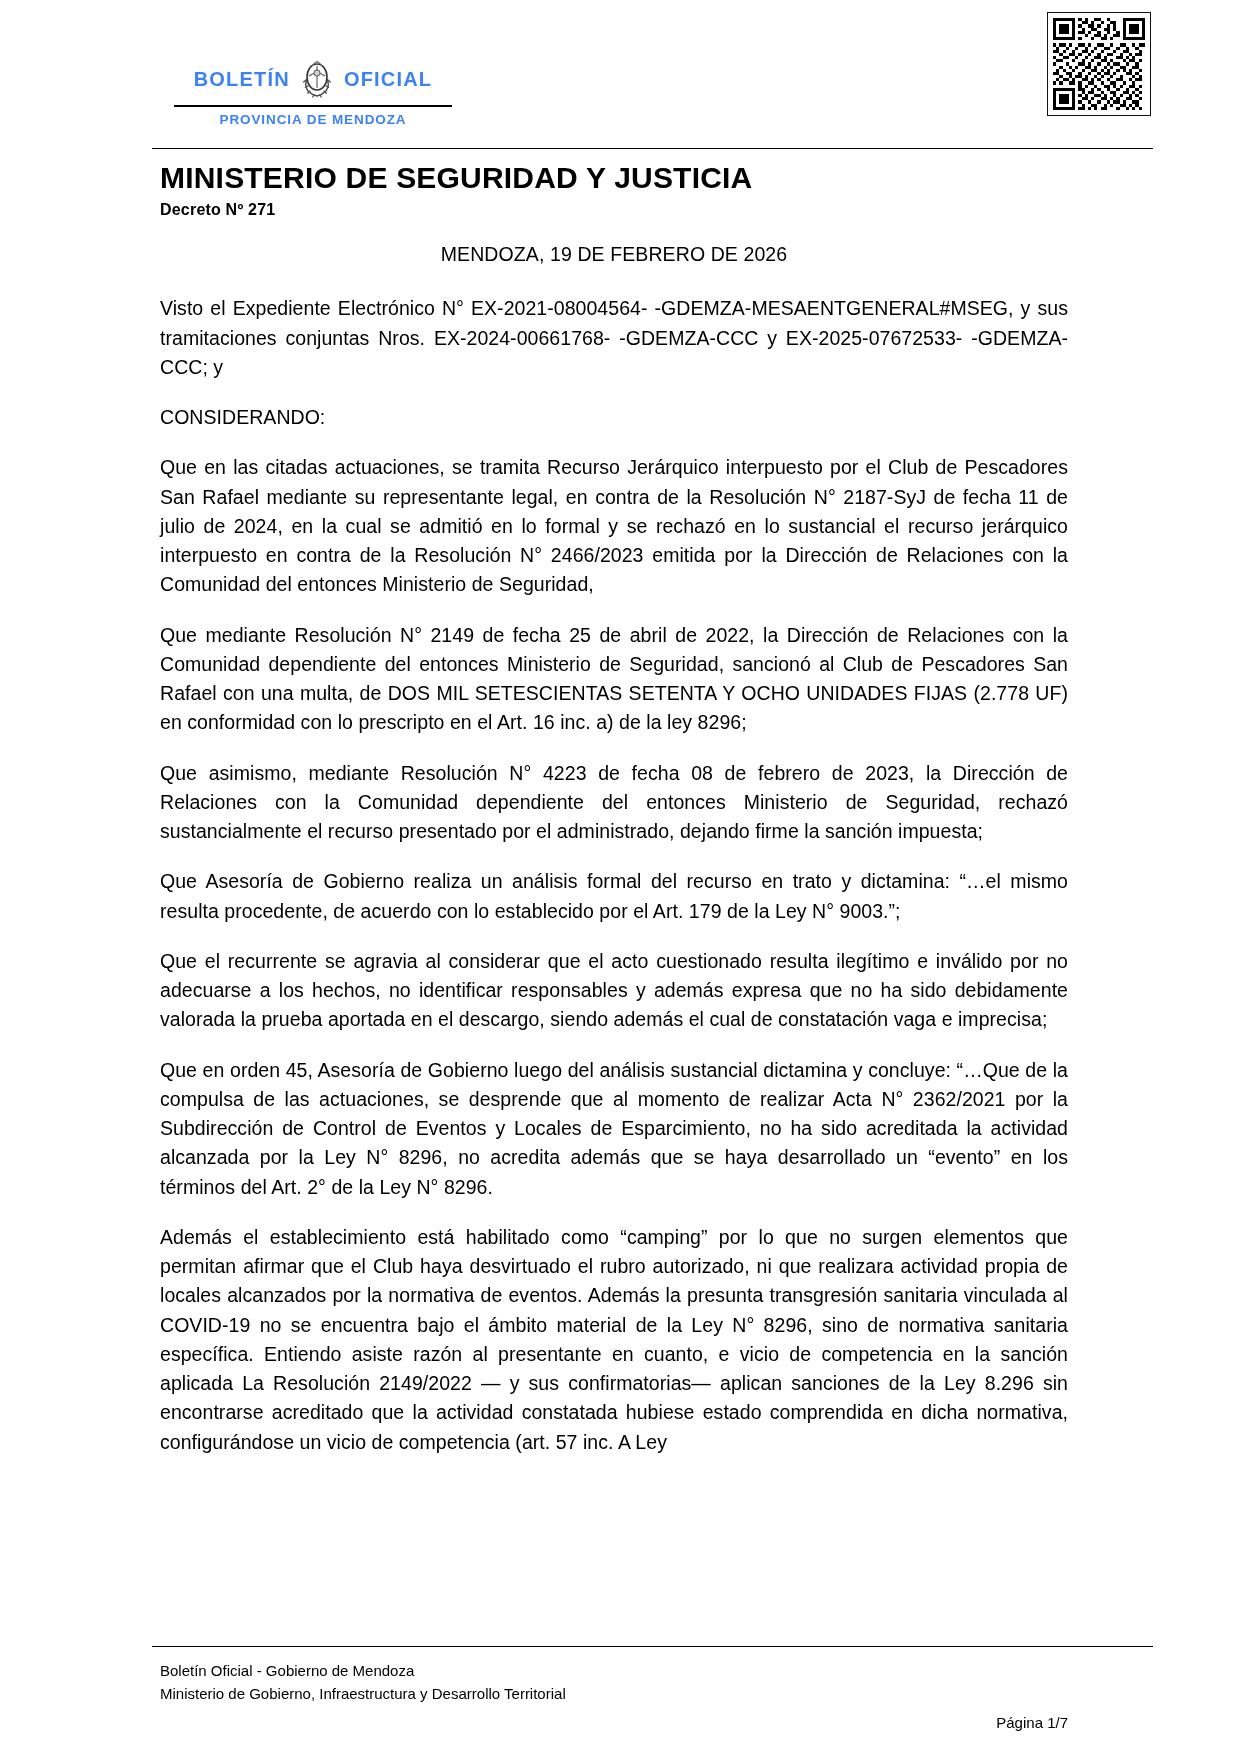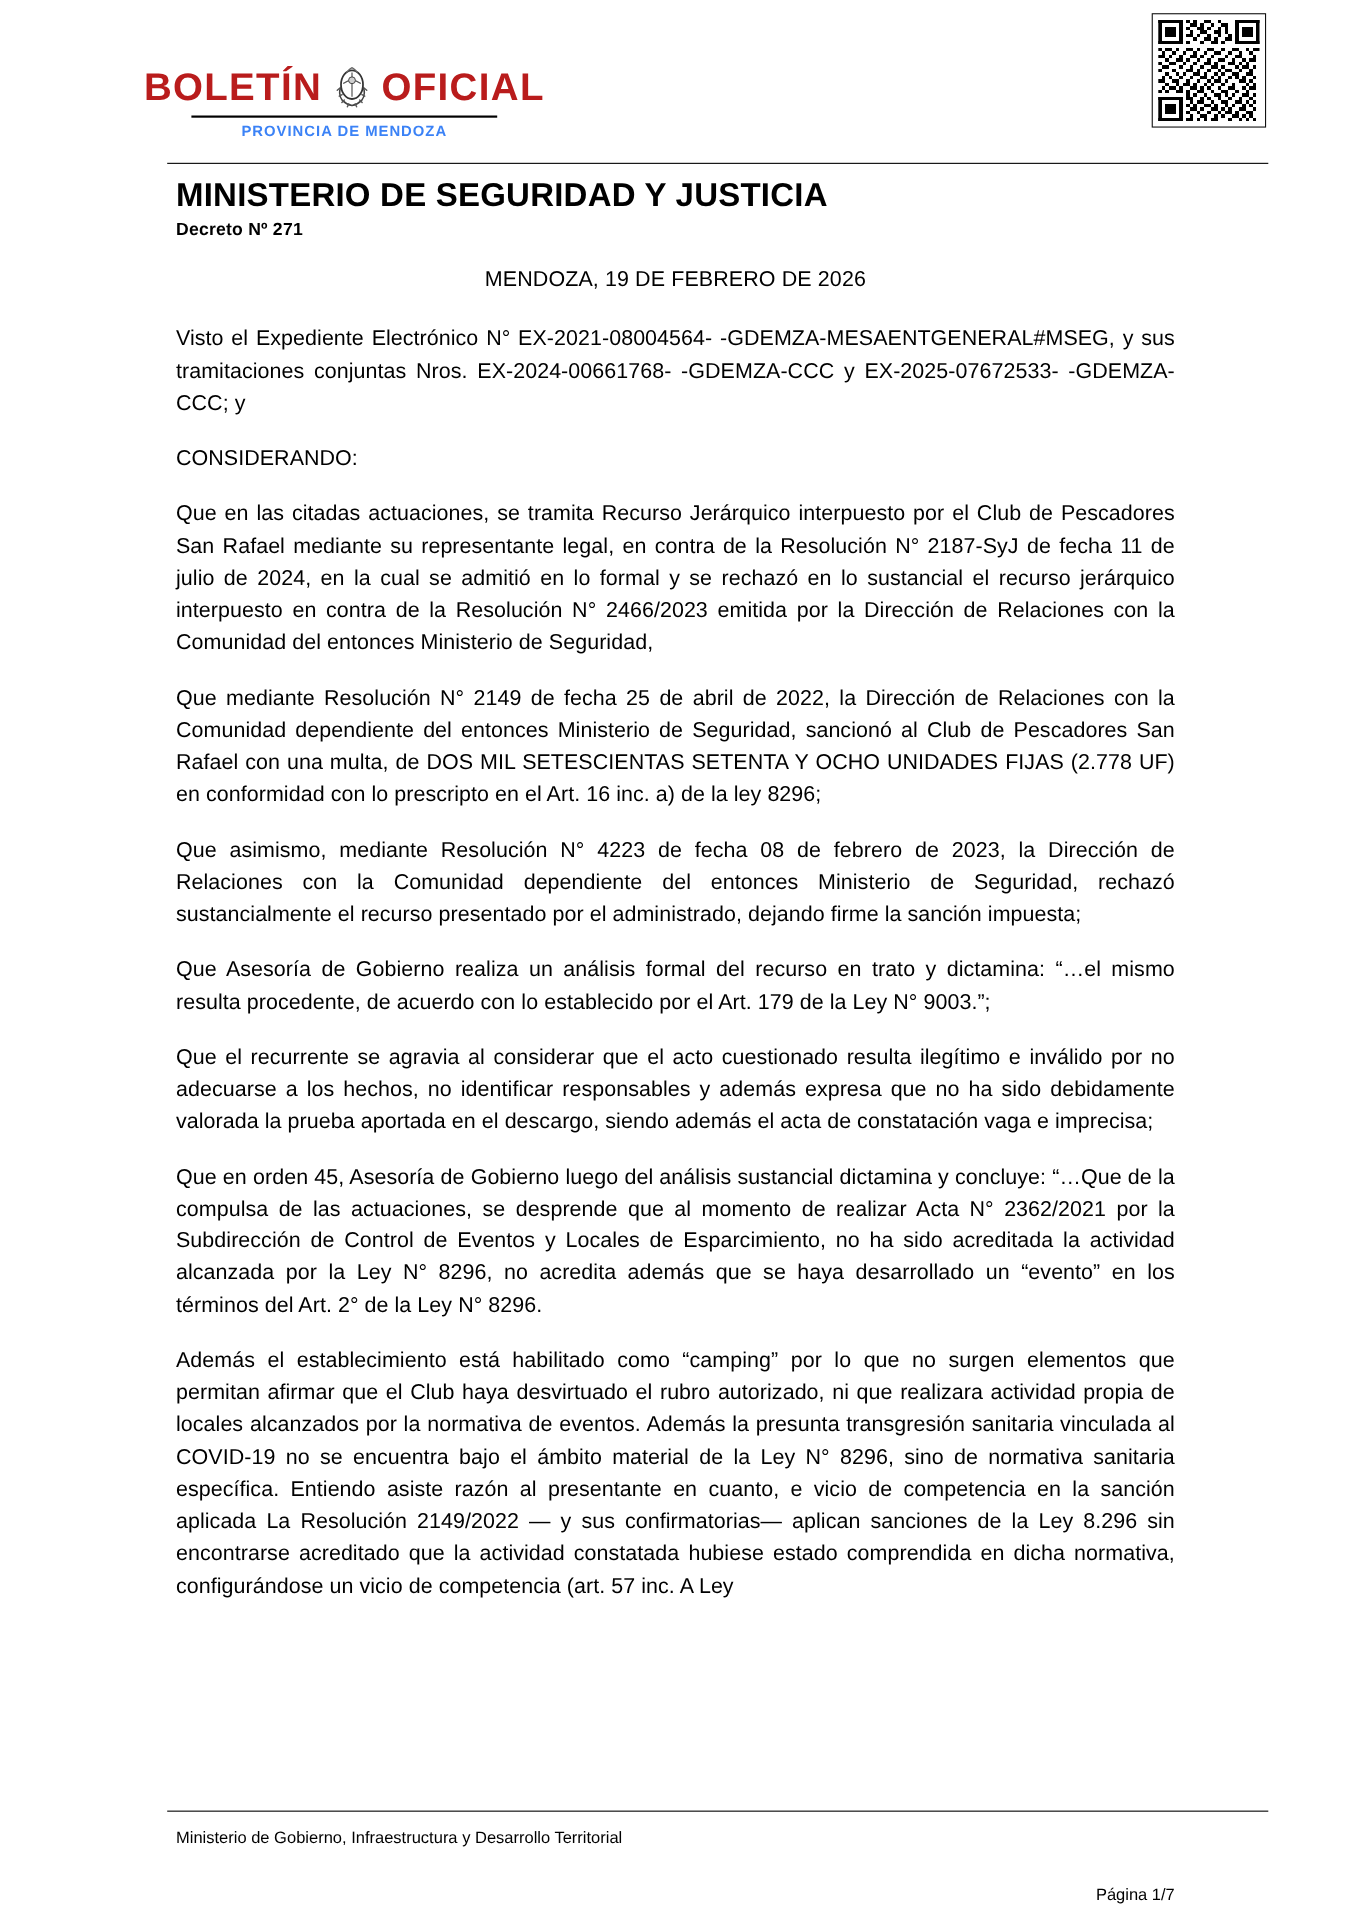--- a/index.html
+++ b/index.html
@@ -43,23 +43,23 @@
   }
   .logo-row {
     display: flex;
     align-items: center;
     justify-content: center;
     gap: 10px;
   }
   .logo-word {
     font-family: "Liberation Sans", sans-serif;
     font-weight: bold;
-    font-size: 35px;
+    font-size: 20px;
     letter-spacing: 1.2px;
-    color: #b91c1c;
+    color: #3b82f6;
     line-height: 1;
   }
   .crest {
     width: 34px;
     height: 42px;
     position: relative;
     display: inline-block;
   }
   .crest svg { display: block; }
   .logo-rule {
@@ -459,27 +459,28 @@
     <p class="para no-justify">CONSIDERANDO:</p>
 
     <p class="para">Que en las citadas actuaciones, se tramita Recurso Jerárquico interpuesto por el Club de Pescadores San Rafael mediante su representante legal, en contra de la Resolución N° 2187-SyJ de fecha 11 de julio de 2024, en la cual se admitió en lo formal y se rechazó en lo sustancial el recurso jerárquico interpuesto en contra de la Resolución N° 2466/2023 emitida por la Dirección de Relaciones con la Comunidad del entonces Ministerio de Seguridad,</p>
 
     <p class="para">Que mediante Resolución N° 2149 de fecha 25 de abril de 2022, la Dirección de Relaciones con la Comunidad dependiente del entonces Ministerio de Seguridad, sancionó al Club de Pescadores San Rafael con una multa, de DOS MIL SETESCIENTAS SETENTA Y OCHO UNIDADES FIJAS (2.778 UF) en conformidad con lo prescripto en el Art. 16 inc. a) de la ley 8296;</p>
 
     <p class="para">Que asimismo, mediante Resolución N° 4223 de fecha 08 de febrero de 2023, la Dirección de Relaciones con la Comunidad dependiente del entonces Ministerio de Seguridad, rechazó sustancialmente el recurso presentado por el administrado, dejando firme la sanción impuesta;</p>
 
     <p class="para">Que Asesoría de Gobierno realiza un análisis formal del recurso en trato y dictamina: “…el mismo resulta procedente, de acuerdo con lo establecido por el Art. 179 de la Ley N° 9003.”;</p>
 
-    <p class="para">Que el recurrente se agravia al considerar que el acto cuestionado resulta ilegítimo e inválido por no adecuarse a los hechos, no identificar responsables y además expresa que no ha sido debidamente valorada la prueba aportada en el descargo, siendo además el acta de constatación vaga e imprecisa;</p>
+    <p class="para">Que el recurrente se agravia al considerar que el acto cuestionado resulta ilegítimo e inválido por no adecuarse a los hechos, no identificar responsables y además expresa que no ha sido debidamente valorada la prueba aportada en el descargo, siendo además el cual de constatación vaga e imprecisa;</p>
 
     <p class="para">Que en orden 45, Asesoría de Gobierno luego del análisis sustancial dictamina y concluye: “…Que de la compulsa de las actuaciones, se desprende que al momento de realizar Acta N° 2362/2021 por la Subdirección de Control de Eventos y Locales de Esparcimiento, no ha sido acreditada la actividad alcanzada por la Ley N° 8296, no acredita además que se haya desarrollado un “evento” en los términos del Art. 2° de la Ley N° 8296.</p>
 
     <p class="para">Además el establecimiento está habilitado como “camping” por lo que no surgen elementos que permitan afirmar que el Club haya desvirtuado el rubro autorizado, ni que realizara actividad propia de locales alcanzados por la normativa de eventos. Además la presunta transgresión sanitaria vinculada al COVID-19 no se encuentra bajo el ámbito material de la Ley N° 8296, sino de normativa sanitaria específica. Entiendo asiste razón al presentante en cuanto, e vicio de competencia en la sanción aplicada La Resolución 2149/2022 — y sus confirmatorias— aplican sanciones de la Ley 8.296 sin encontrarse acreditado que la actividad constatada hubiese estado comprendida en dicha normativa, configurándose un vicio de competencia (art. 57 inc. A Ley</p>
   </div>
 
   <div class="rule-bottom"></div>
 
   <div class="footer">
+    <p class="footer-line">Boletín Oficial - Gobierno de Mendoza</p>
     <p class="footer-line">Ministerio de Gobierno, Infraestructura y Desarrollo Territorial</p>
     <span class="footer-page">Página 1/7</span>
   </div>
 
 </div>
 
 </body></html>

